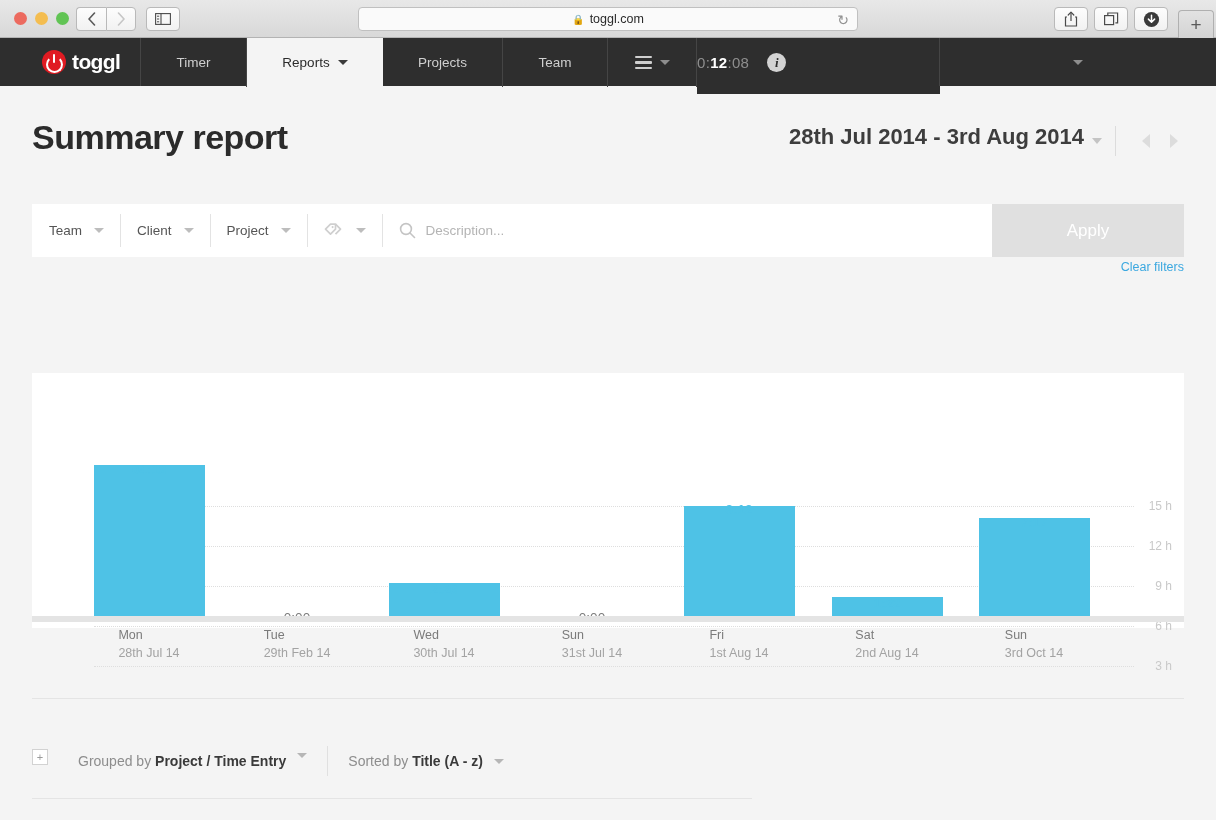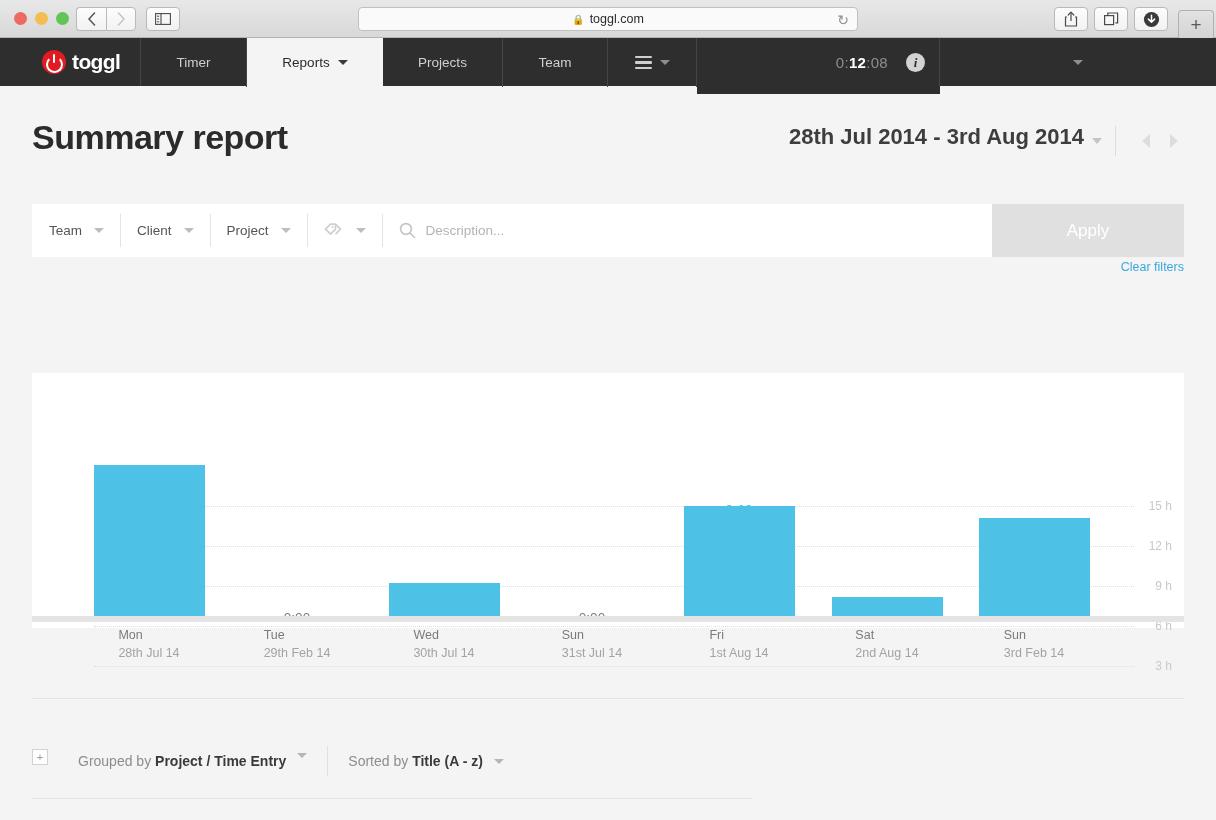--- a/index.html
+++ b/index.html
@@ -322,21 +322,21 @@
     <span>Team</span>
   </div>
   <div class="nav-tab tab-more">
     <span class="hamburger">
         <i></i>
         <i></i>
         <i></i>
       </span>
     <span class="caret caret-dim"></span>
   </div>
-  <div class="nav-tab tab-timerpanel" style="justify-content:flex-end;padding-right:14px;">
+  <div class="nav-tab tab-timerpanel" style="justify-content:flex-start;padding-right:14px;">
     <span class="timer-readout"><span>0:</span><b>12</b><span>:08</span></span>
     <span class="info-badge">i</span>
   </div>
   <div class="nav-tab tab-user" style="justify-content:center;">
     <span class="caret caret-dim" style="margin-left:0;"></span>
   </div>
 </div>
 <div class="nav-shadow"></div>
 
 <div class="page">
@@ -465,21 +465,21 @@
     <div class="xlabel" style="left:707px;">
       <span class="dow">Fri</span>
       <span class="dat">1st Aug 14</span>
     </div>
     <div class="xlabel" style="left:855px;">
       <span class="dow">Sat</span>
       <span class="dat">2nd Aug 14</span>
     </div>
     <div class="xlabel" style="left:1002px;">
       <span class="dow">Sun</span>
-      <span class="dat">3rd Feb 14</span>
+      <span class="dat">3rd Oct 14</span>
     </div>
   </div>
 
   <div class="chart-divider"></div>
 
   <div class="plus-box">+</div>
   <div class="group-row">
     <div style="display:flex;align-items:flex-start;">
       <span class="group-txt"><span>Grouped by </span><b>Project / Time Entry</b></span>
       <span class="caret"></span>

